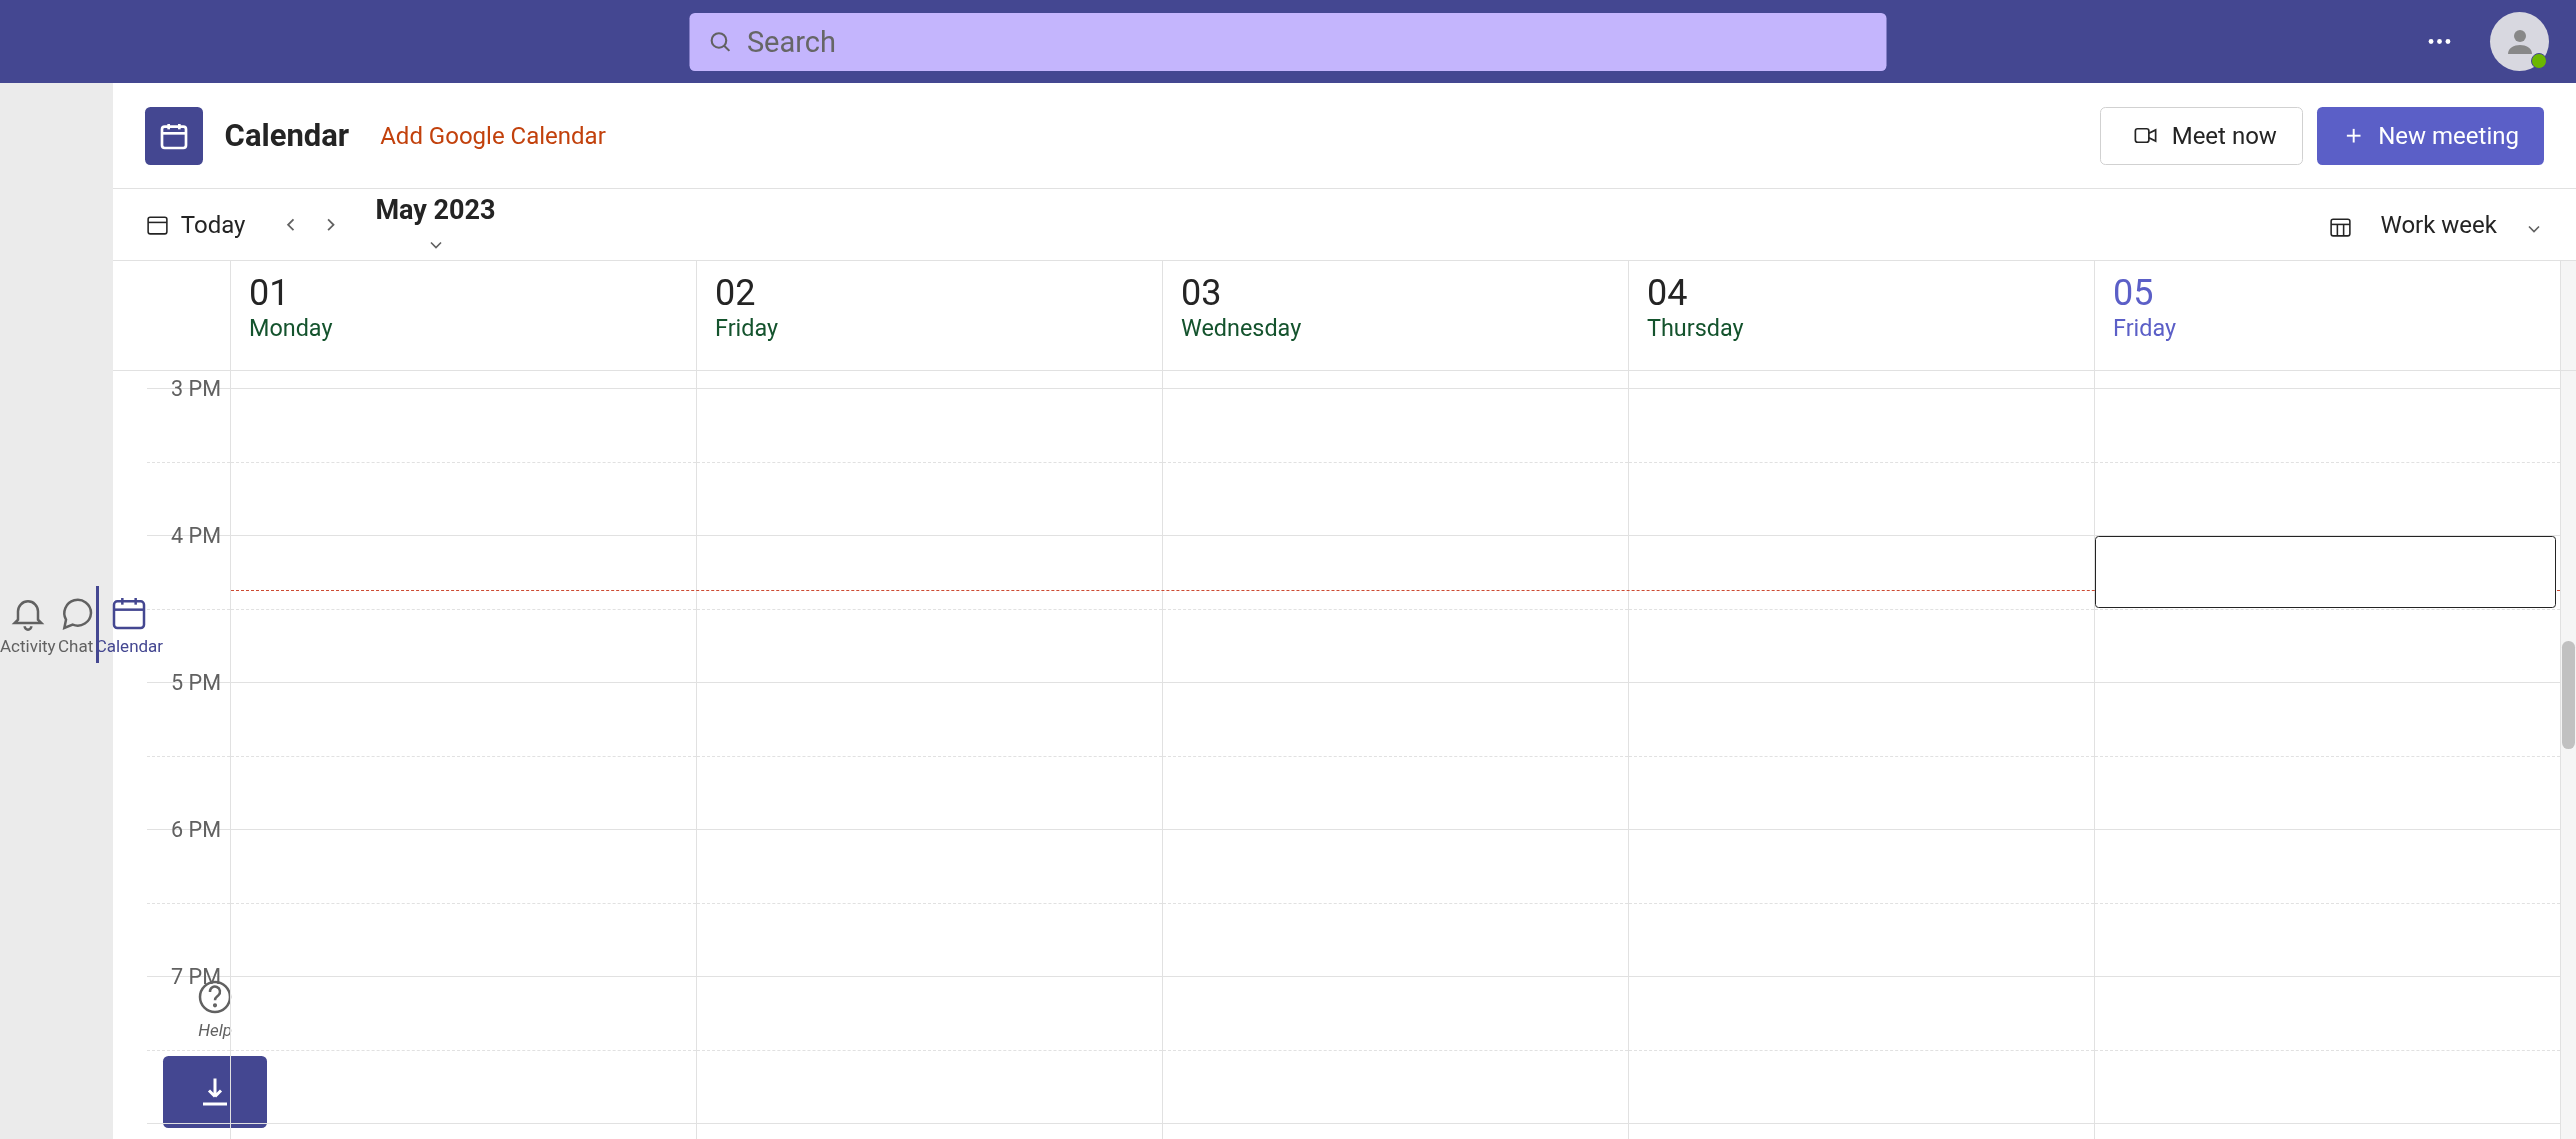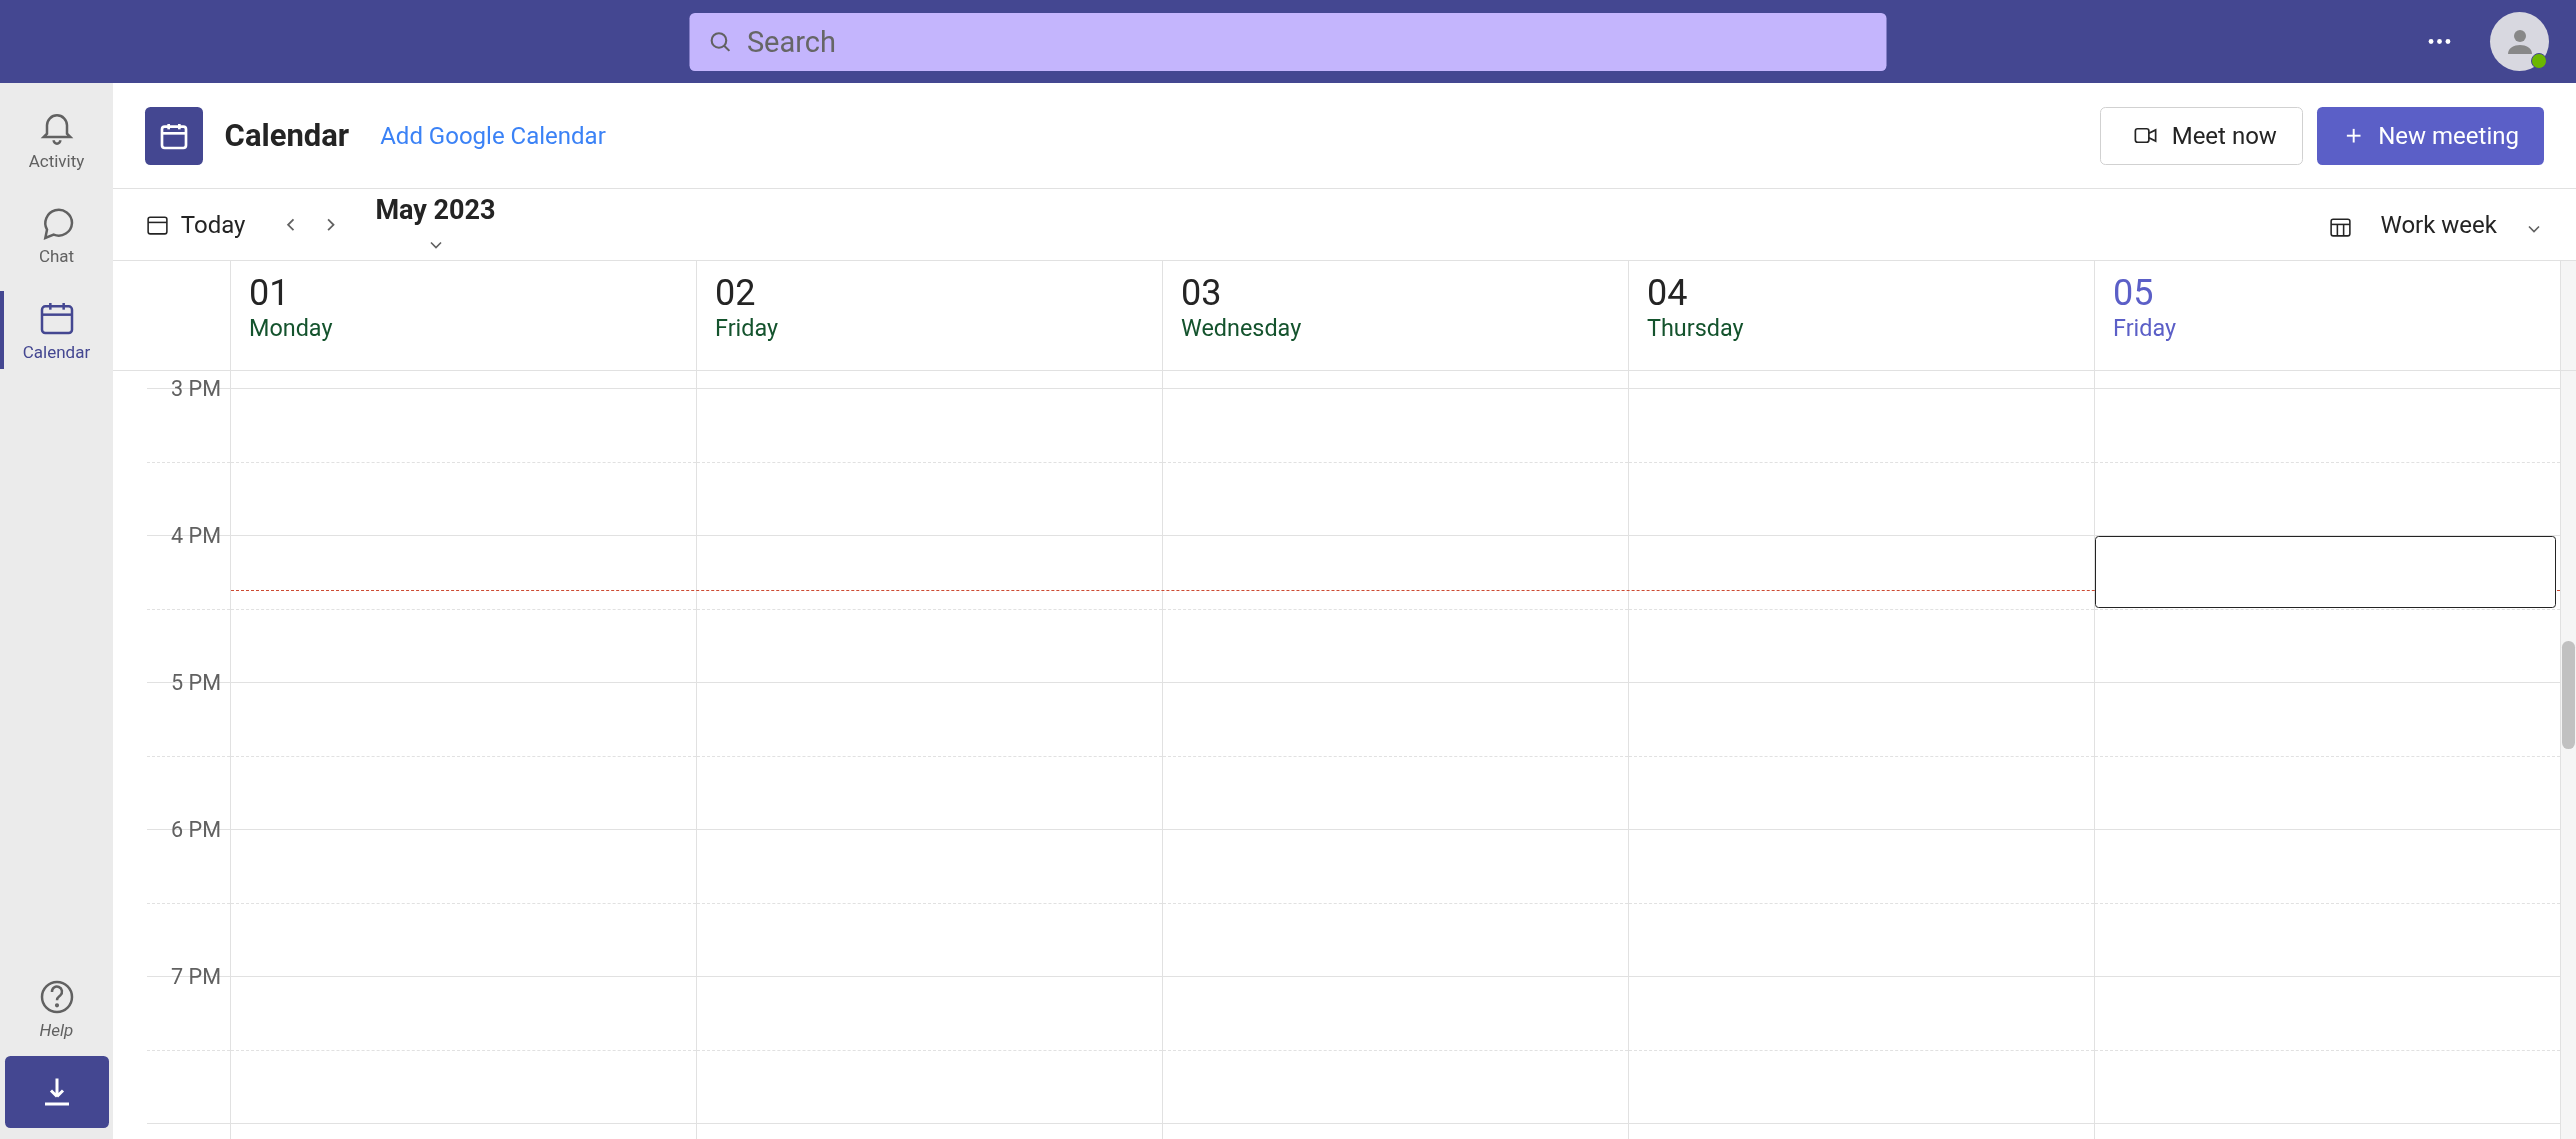--- a/index.html
+++ b/index.html
@@ -77,23 +77,23 @@
       border: 1.8px solid #444791;
     }
     .below-top {
       display: flex;
       height: calc(100% - 83px);
     }
     .left-rail {
       width: 113px;
       background: #ebebeb;
       display: flex;
-      flex-direction: column;
-      align-items: center;
-      padding-top: 8px;
+      flex-direction: row;
+      align-items: center;
+      padding-top: 27px;
       position: relative;
     }
     .rail-item {
       width: 100%;
       display: flex;
       flex-direction: column;
       align-items: center;
       padding: 16px 0;
       cursor: pointer;
       color: #616161;
@@ -155,21 +155,21 @@
       margin-right: 21.6px;
     }
     .page-title {
       font-size: 31px;
       font-weight: 700;
       color: #242424;
       margin-right: 31px;
     }
     .add-gcal {
       font-size: 24px;
-      color: #3b82f6;
+      color: #c2410c;
       cursor: pointer;
     }
     .header-right {
       margin-left: auto;
       display: flex;
       gap: 14.4px;
     }
     .btn {
       height: 58px;
       border-radius: 5.4px;

